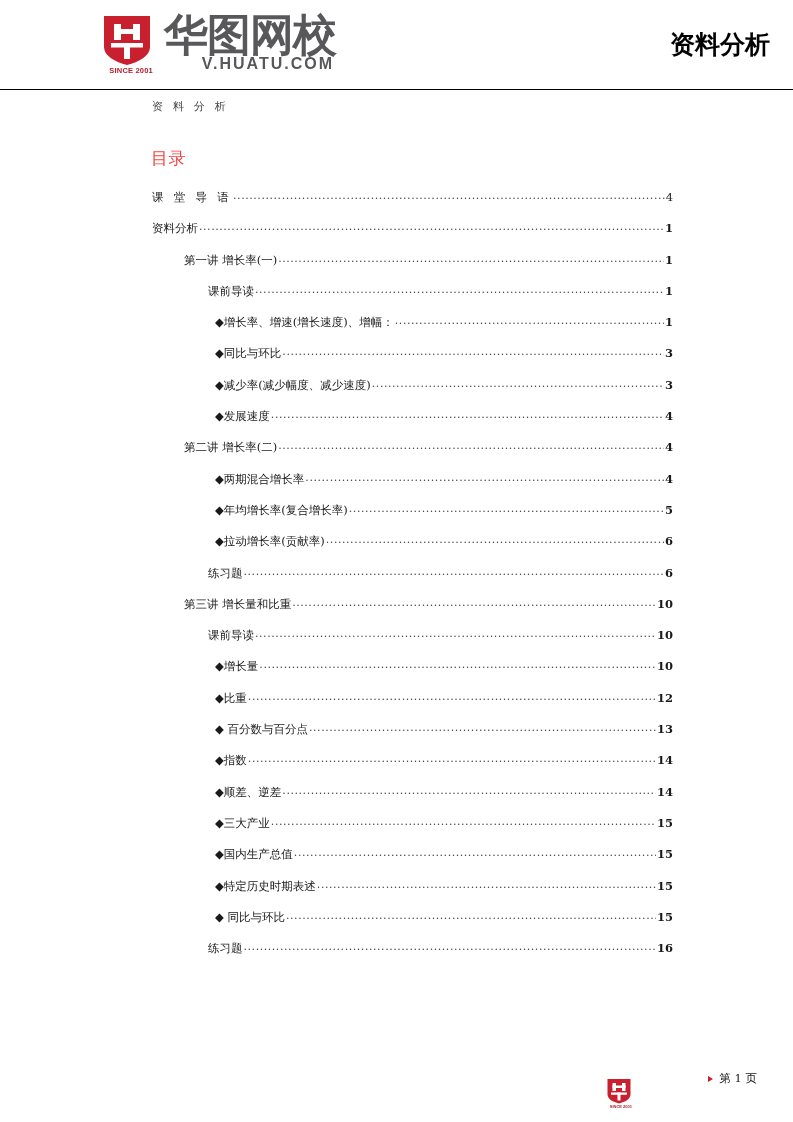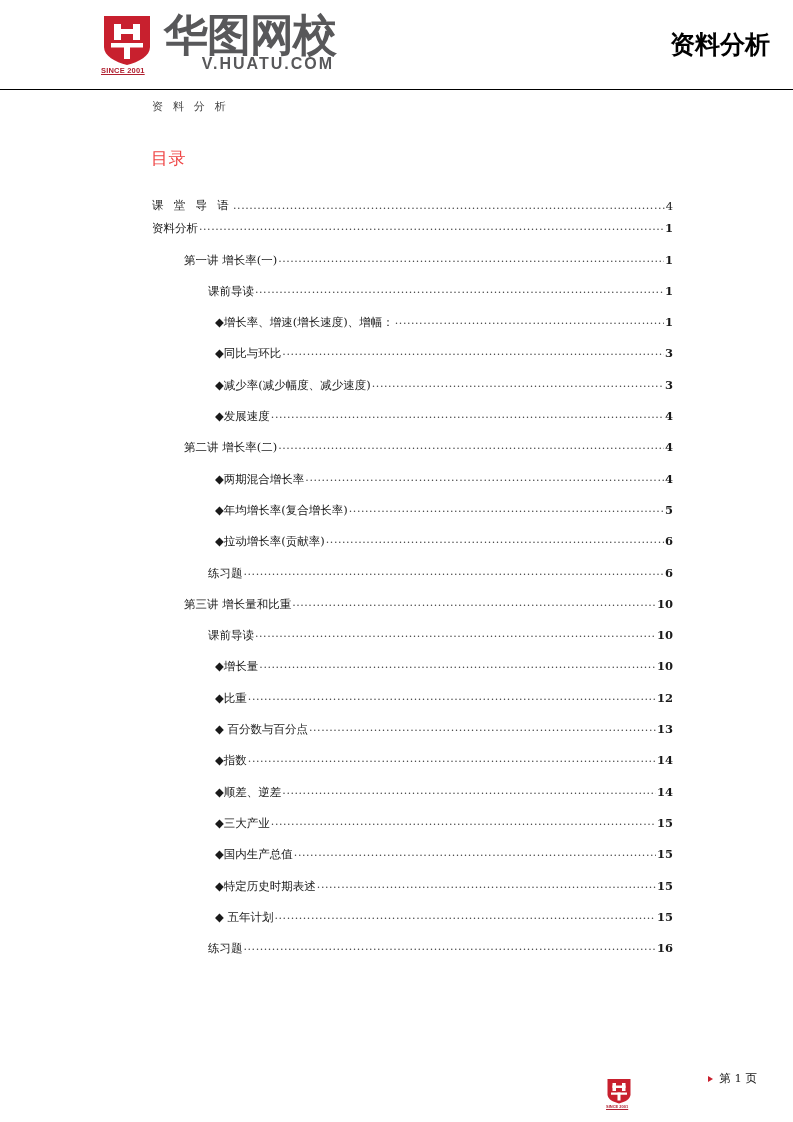--- a/index.html
+++ b/index.html
@@ -40,28 +40,27 @@
     position: relative;
     width: 52px;
     height: 52px;
   }
   .shield-mark svg { display: block; }
   .shield-since {
     position: absolute;
     left: 0;
     top: 52px;
     width: 52px;
-    text-align: left;
+    text-align: right;
     font-family: "Liberation Sans", sans-serif;
     font-weight: bold;
     font-size: 7.5px;
     letter-spacing: 0.2px;
     color: #b02030;
     white-space: nowrap;
-    text-decoration: underline;
   }
   .wordmark {
     margin-left: 11px;
     position: relative;
     top: -3px;
   }
   .wordmark-cn {
     font-family: "DejaVu Sans", "Liberation Sans", sans-serif;
     font-weight: bold;
     font-size: 44px;
@@ -167,21 +166,21 @@
     white-space: nowrap;
   }
   .toc-page {
     flex: 0 0 auto;
     text-align: right;
     font-family: "DejaVu Serif", "Liberation Serif", serif;
     font-size: 11.5px;
   }
 
   
-  .lvl-1 { padding-left: 0px; align-items: center; }
+  .lvl-1 { padding-left: 0px; }
   .lvl-1 .toc-label { letter-spacing: 3.3px; }
   .lvl-1 .toc-page  { font-weight: normal; }
 
   .lvl-1b { padding-left: 0px; }
   .lvl-1b .toc-label { letter-spacing: 0px; }
   .lvl-1b .toc-page { font-weight: bold; }
 
   .lvl-2 { padding-left: 32px; }
   .lvl-2 .toc-page { font-weight: bold; }
 
@@ -377,21 +376,21 @@
       <span class="toc-label">◆国内生产总值</span>
       <span class="toc-dots"></span>
       <span class="toc-page">15</span>
     </div>
     <div class="toc-row lvl-4">
       <span class="toc-label">◆特定历史时期表述</span>
       <span class="toc-dots"></span>
       <span class="toc-page">15</span>
     </div>
     <div class="toc-row lvl-4">
-      <span class="toc-label">◆ 五年计划</span>
+      <span class="toc-label">◆ 同比与环比</span>
       <span class="toc-dots"></span>
       <span class="toc-page">15</span>
     </div>
     <div class="toc-row lvl-3">
       <span class="toc-label">练习题</span>
       <span class="toc-dots"></span>
       <span class="toc-page">16</span>
     </div>
   </div>
 

